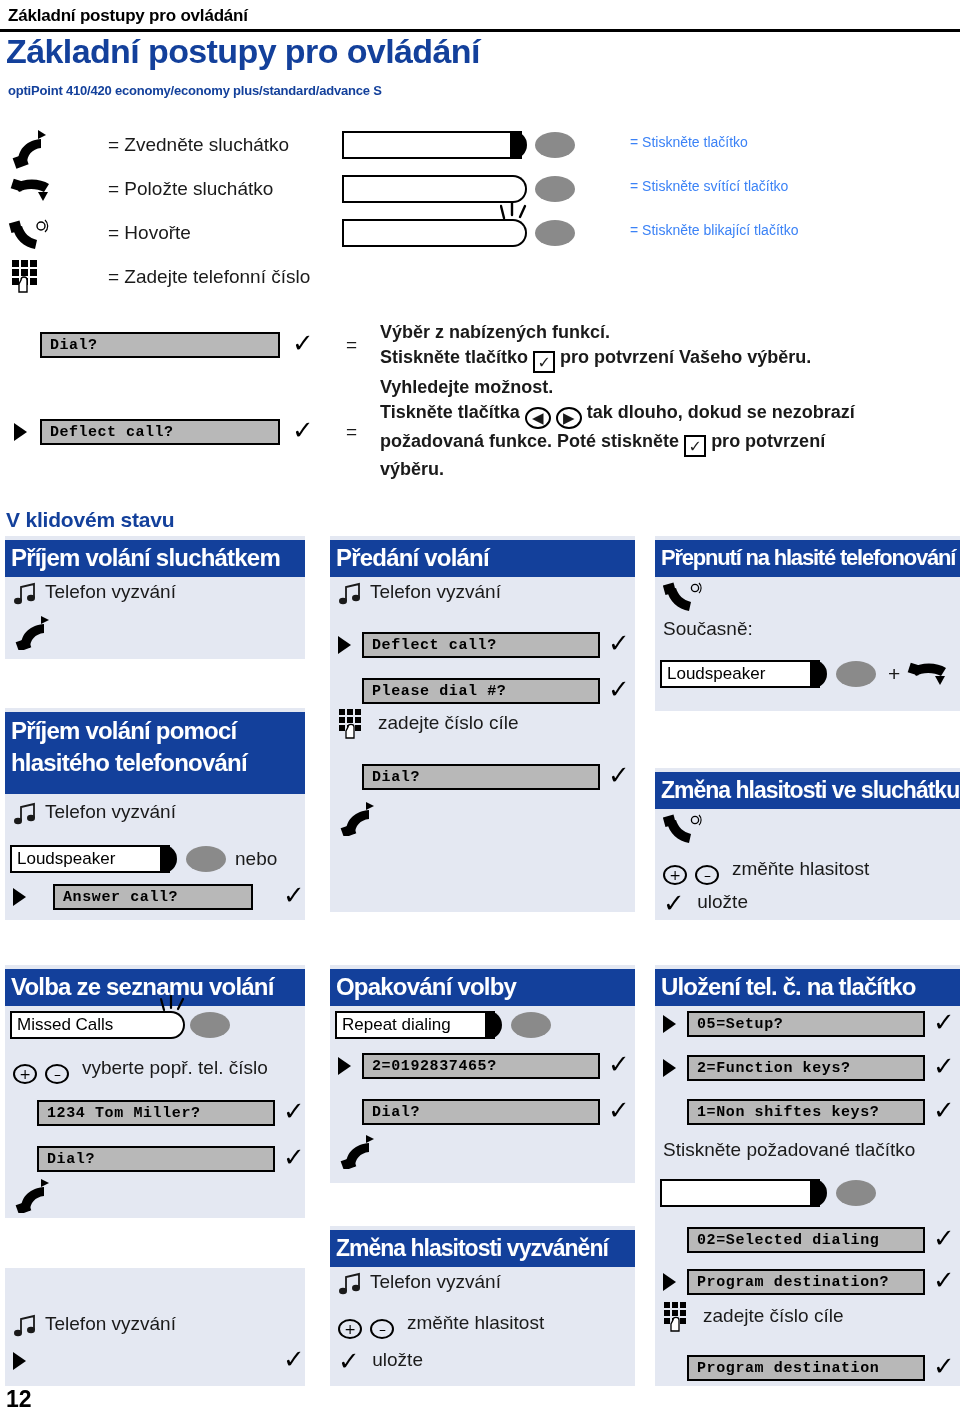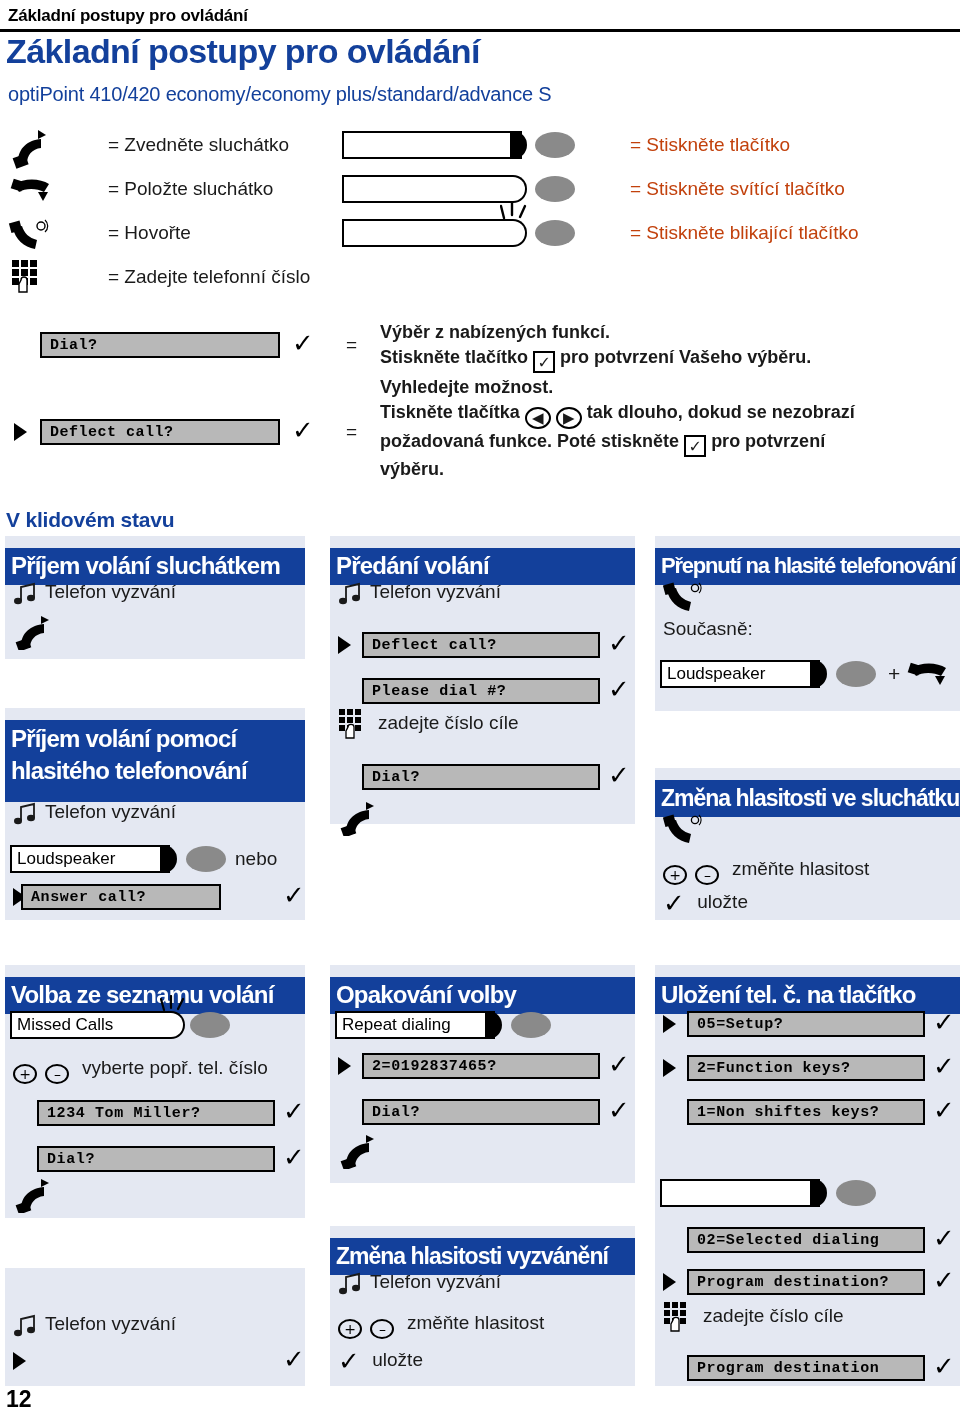--- a/index.html
+++ b/index.html
@@ -22,31 +22,31 @@
   .rule{
     position:absolute;left:0;top:29px;width:960px;height:3px;background:#000;
   }
   .h1{
     position:absolute;left:6px;top:32px;
     font-size:34px;font-weight:bold;color:#13409B;
     letter-spacing:-0.6px;
   }
   .h2{
     position:absolute;left:8px;top:83px;
-    font-size:20px;font-weight:normal;color:#13409B;
+    font-size:13px;font-weight:bold;color:#13409B;
     letter-spacing:-0.2px;
   }
 
   
   .legend{position:absolute;left:0;top:126px;width:960px;height:176px;}
   .lg-row{position:absolute;left:0;width:960px;height:44px;}
   .lg-ico{position:absolute;left:8px;top:0;width:46px;height:44px;}
   .lg-txt{position:absolute;left:108px;top:8px;font-size:19px;color:#1a1a1a;}
   .lg-key{position:absolute;left:342px;top:3px;}
-  .lg-txt2{position:absolute;left:630px;top:8px;font-size:19px;color:#c2410c;}
+  .lg-txt2{position:absolute;left:630px;top:8px;font-size:14px;color:#3b82f6;}
 
   
   .key{position:relative;display:inline-block;height:34px;vertical-align:top;}
   .key .bar{
     position:absolute;left:0;top:2px;height:28px;
     border:2px solid #000;background:#fff;box-sizing:border-box;
   }
   .key .lbl{
     position:absolute;left:7px;top:6px;font-size:17px;color:#000;
     white-space:nowrap;line-height:20px;
@@ -105,21 +105,21 @@
 
   
   .kicker{
     position:absolute;font-size:21px;font-weight:bold;color:#13409B;
     letter-spacing:-0.2px;
   }
 
   
   .panel{position:absolute;background:#E4E8F2;}
   .panel .phead{
-    position:absolute;left:0;top:12px;width:100%;background:#13409B;
+    position:absolute;left:0;top:4px;width:100%;background:#13409B;
     color:#fff;font-weight:bold;box-sizing:border-box;
     padding:3px 6px 4px 6px;font-size:24px;letter-spacing:-0.8px;
     white-space:nowrap;overflow:hidden;line-height:30px;
   }
   .phead.two{white-space:normal;line-height:32px;}
 
   .row{position:absolute;}
   .note{font-size:19px;color:#1a1a1a;white-space:nowrap;}
   .mono-field{
     position:absolute;height:26px;background:#B8B8B8;border:2px solid #000;
@@ -315,27 +315,27 @@
     <div class="row" style="left:5px;top:135px;">
       <div class="key" style="width:230px;">
         <div class="bar" style="width:160px;"></div>
         <div class="lbl">Loudspeaker</div>
         <div class="cap" style="left:150px;"></div>
         <div class="lamp" style="left:176px;"></div>
       </div>
     </div>
     <span class="note" style="position:absolute;left:230px;top:140px;">nebo</span>
     <div class="tri" style="position:absolute;left:8px;top:180px;"></div>
-    <div class="mono-field" style="left:16px;top:176px;width:200px;">
+    <div class="mono-field" style="left:48px;top:176px;width:200px;">
       <span>Answer call?</span>
     </div>
     <div class="chk" style="position:absolute;left:278px;top:174px;">✓</div>
   </div>
 
-  <div class="panel" style="left:330px;top:536px;width:305px;height:288px;text-decoration:underline;">
+  <div class="panel" style="left:330px;top:536px;width:305px;height:376px;text-decoration:underline;">
     <div class="phead">Předání volání</div>
     <div class="row" style="left:8px;top:44px;">
       <span class="ic" style="left:0;top:2px;">
         <svg width="26" height="26" viewBox="0 0 26 26">
           <path d="M8 19 L8 5 L21 2 L21 16" stroke="#1a1a1a" stroke-width="1.8" fill="none"></path>
           <ellipse cx="5" cy="19" rx="4" ry="3.2" fill="#1a1a1a"></ellipse>
           <ellipse cx="18" cy="16" rx="4" ry="3.2" fill="#1a1a1a"></ellipse>
         </svg>
       </span>
       <span class="note" style="position:absolute;left:32px;top:1px;">Telefon vyzvání</span>
@@ -552,20 +552,21 @@
     <div class="mono-field" style="left:32px;top:90px;width:238px;">
       <span>2=Function keys?</span>
     </div>
     <div class="chk" style="position:absolute;left:278px;top:88px;">✓</div>
 
     <div class="mono-field" style="left:32px;top:134px;width:238px;">
       <span>1=Non shiftes keys?</span>
     </div>
     <div class="chk" style="position:absolute;left:278px;top:132px;">✓</div>
 
+    <span class="note" style="position:absolute;left:8px;top:174px;">Stiskněte požadované tlačítko</span>
 
     <div class="row" style="left:5px;top:212px;">
       <div class="key" style="width:230px;">
         <div class="bar" style="width:160px;"></div>
         <div class="lbl"></div>
         <div class="cap" style="left:150px;"></div>
         <div class="lamp" style="left:176px;"></div>
       </div>
     </div>
 

